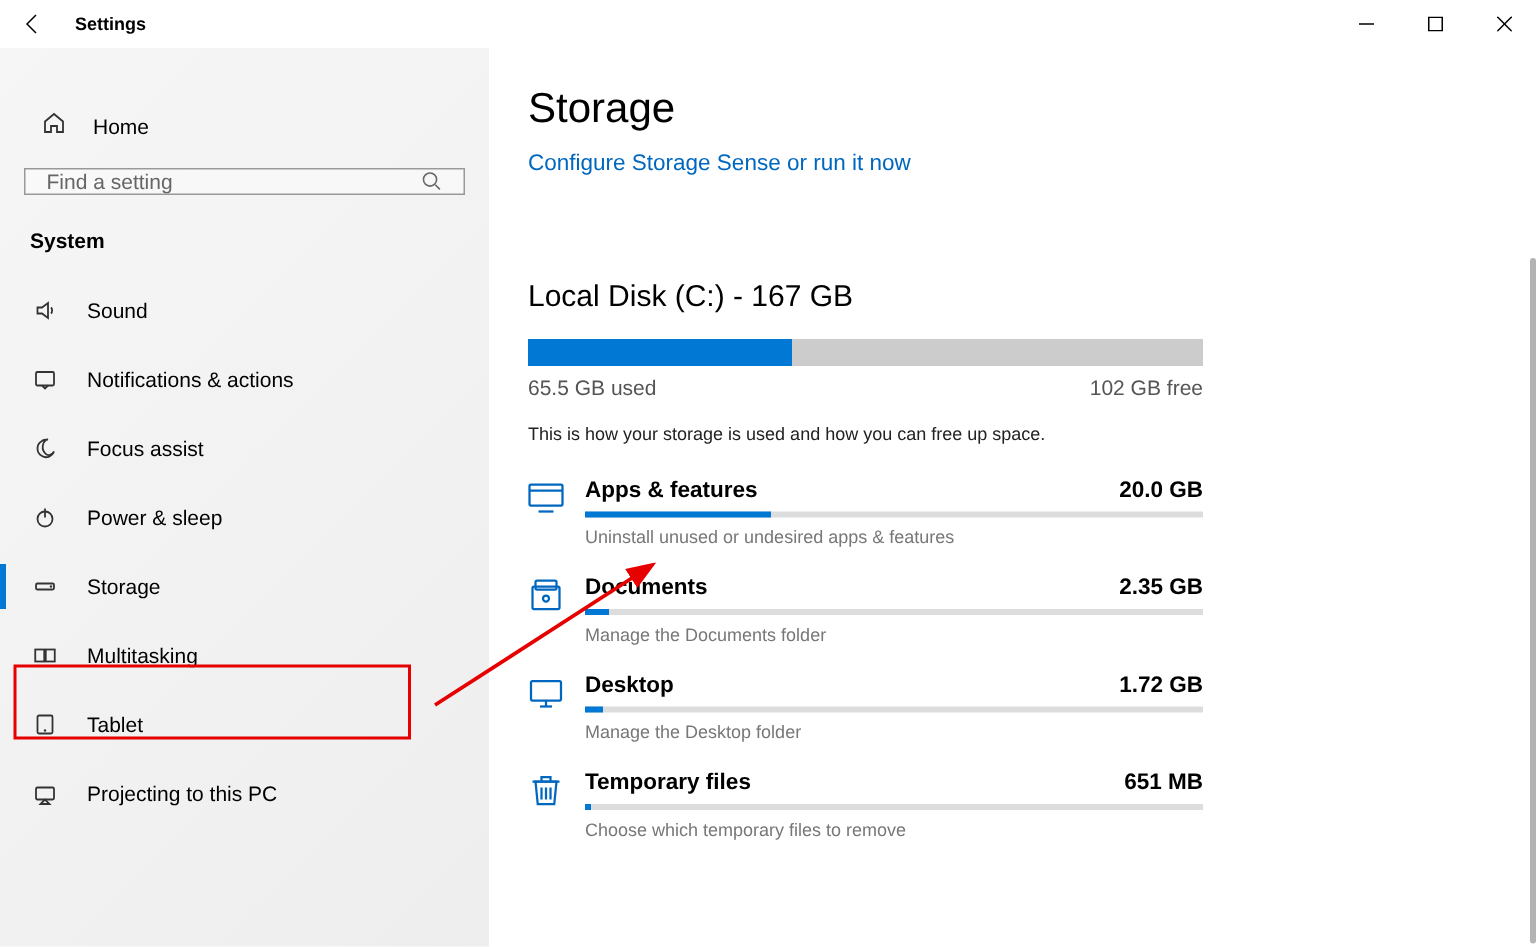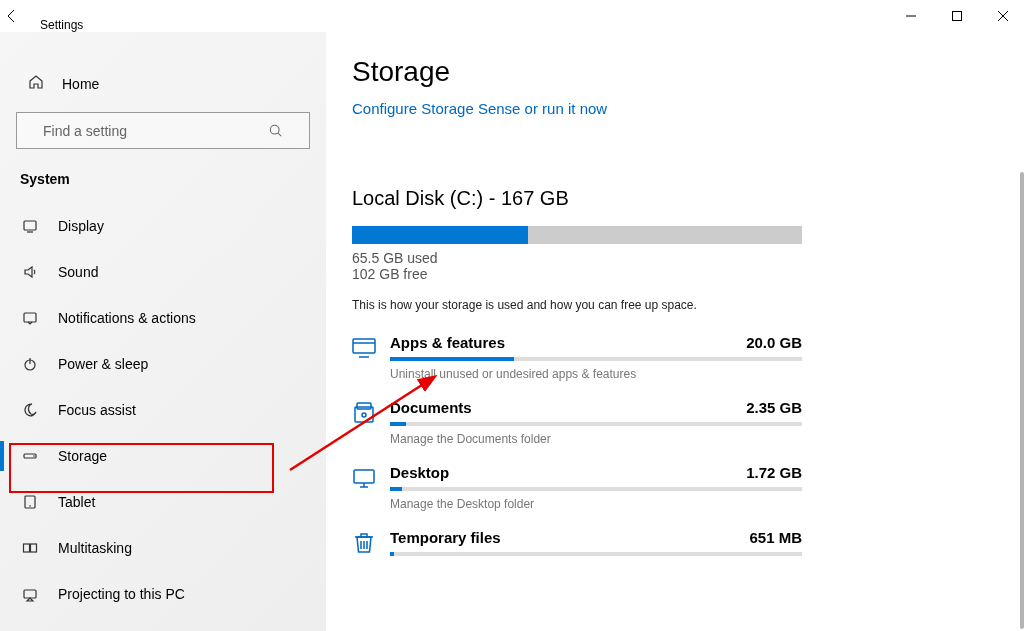--- a/index.html
+++ b/index.html
@@ -1,35 +1,35 @@
 <!DOCTYPE html>
 <html><head>
   <meta charset="utf-8">
   <style>
     * { margin: 0; padding: 0; box-sizing: border-box; font-family: "Segoe UI", Arial, sans-serif; }
     body { width: 1026px; height: 631px; background: #fff; overflow: hidden; position: relative; }
 
     
-    .titlebar { height: 32px; display: flex; align-items: flex-end; padding-left: 2px; }
+    .titlebar { height: 32px; display: flex; align-items: center; padding-left: 12px; font-weight: bold; }
     .back-arrow { width: 20px; height: 32px; display: flex; align-items: center; justify-content: center; cursor: pointer; }
     .title-text { font-size: 12px; margin-left: 18px; color: #000; }
     .win-controls { position: absolute; right: 0; top: 0; display: flex; }
     .win-btn { width: 46px; height: 32px; display: flex; align-items: center; justify-content: center; }
     .win-btn svg { stroke: #000; }
 
     
     .layout { display: flex; height: calc(631px - 32px); }
     .sidebar { width: 326px; background: linear-gradient(135deg, #f6f6f6 0%, #eeeeee 100%); padding: 12px 0 0 0; overflow: hidden; }
     .content { flex: 1; background: #fff; padding: 24px 30px 0 26px; position: relative; overflow: hidden; }
 
     
     .home-row { display: flex; align-items: center; height: 40px; padding-left: 28px; margin-top: 20px; }
     .home-row .label { font-size: 14px; margin-left: 18px; }
     .search-wrap { padding: 8px 16px 8px 16px; }
-    .search-box { height: 37px; border: 1px solid #999; background: rgba(255,255,255,0.4); display: flex; align-items: center; padding: 0 26px; }
+    .search-box { height: 18px; border: 1px solid #999; background: rgba(255,255,255,0.4); display: flex; align-items: center; padding: 0 14px; }
     .search-box span { flex: 1; font-size: 14px; color: #666; }
     .group-header { font-size: 14px; font-weight: 600; padding: 14px 20px 10px 20px; }
     .nav-list { list-style: none; margin-top: 6px; }
     .nav-item { display: flex; align-items: center; height: 46px; padding-left: 20px; position: relative; }
     .nav-item .icon { width: 20px; height: 20px; display: flex; align-items: center; justify-content: center; }
     .nav-item .label { font-size: 14px; margin-left: 18px; }
     .nav-item.active::before { content: ""; position: absolute; left: 0; top: 8px; bottom: 8px; width: 4px; background: #0078d4; }
 
     
     .annotation-box { position: absolute; border: 2px solid #e60000; left: 9px; top: 443px; width: 265px; height: 50px; pointer-events: none; z-index: 5; }
@@ -39,21 +39,21 @@
     .page-title { font-size: 28px; font-weight: 400; margin-bottom: 8px; }
     .sense-row { display: flex; align-items: center; gap: 12px; height: 28px; overflow: hidden; }
     .toggle-pill { width: 42px; height: 22px; border: 1.5px solid #333; border-radius: 11px; position: relative; }
     .toggle-knob { width: 12px; height: 12px; border-radius: 50%; background: #333; position: absolute; left: 4px; top: 50%; transform: translateY(-50%); }
     .sense-state { font-size: 15px; color: #555; margin-top: -6px; }
     .link { color: #0067c0; font-size: 15px; margin-top: 4px; display: inline-block; }
 
     .disk-title { font-size: 20px; margin-top: 69px; font-weight: 400; }
     .main-bar { height: 18px; background: #ccc; display: flex; margin-top: 16px; width: 450px; }
     .main-bar .fill { background: #0078d4; }
-    .disk-stats { display: flex; justify-content: space-between; width: 450px; font-size: 14px; color: #555; margin-top: 6px; flex-direction: column; }
+    .disk-stats { display: flex; justify-content: space-between; width: 450px; font-size: 14px; color: #555; margin-top: 6px; }
     .desc { font-size: 12px; margin-top: 16px; color: #222; }
 
     .cat-list { margin-top: 22px; width: 450px; }
     .cat { display: flex; align-items: flex-start; margin-bottom: 18px; }
     .cat-icon { width: 24px; height: 24px; margin-top: 2px; color: #0067c0; flex-shrink: 0; }
     .cat-body { flex: 1; margin-left: 14px; }
     .cat-top { display: flex; justify-content: space-between; align-items: flex-start; font-weight: bold; }
     .cat-name { font-size: 15px; }
     .cat-size { font-size: 15px; }
     .cat-bar { height: 4px; background: #ddd; margin-top: 6px; display: flex; }
@@ -110,87 +110,78 @@
             <circle cx="6.5" cy="6.5" r="5" stroke="#666" stroke-width="1.2"></circle>
             <line x1="10.5" y1="10.5" x2="14" y2="14" stroke="#666" stroke-width="1.2"></line>
           </svg>
       </div>
     </div>
     <div class="group-header">System</div>
     <ul class="nav-list" id="navList">
         <li class="nav-item">
           <span class="icon">
             <svg width="16" height="16" viewBox="0 0 16 16">
-              <rect x="2" y="3" width="12" height="9" rx="1" fill="none" stroke="#333" stroke-width="1.2"></rect>
-              <line x1="5" y1="14" x2="11" y2="14" stroke="#333" stroke-width="1.2"></line>
-            </svg>
-          </span>
-          <span class="label">Display</span>
-        </li>
-        <li class="nav-item">
-          <span class="icon">
-            <svg width="16" height="16" viewBox="0 0 16 16">
               <path d="M3 6H6L10 3V13L6 10H3Z" fill="none" stroke="#333" stroke-width="1.2"></path>
               <path d="M12 6C13 7 13 9 12 10" fill="none" stroke="#333" stroke-width="1.2"></path>
             </svg>
           </span>
           <span class="label">Sound</span>
         </li>
         <li class="nav-item">
           <span class="icon">
             <svg width="16" height="16" viewBox="0 0 16 16">
               <rect x="2" y="3" width="12" height="9" rx="1" fill="none" stroke="#333" stroke-width="1.2"></rect>
               <path d="M6 12L8 14L10 12" fill="none" stroke="#333" stroke-width="1.2"></path>
             </svg>
           </span>
           <span class="label">Notifications &amp; actions</span>
         </li>
         <li class="nav-item">
           <span class="icon">
             <svg width="16" height="16" viewBox="0 0 16 16">
+              <path d="M10 2C6 3 5 9 9 12C11 13 13 12 14 10C13 13 9 15 6 13C2 11 2 5 6 3C7 2 9 2 10 2Z" fill="none" stroke="#333" stroke-width="1.2"></path>
+            </svg>
+          </span>
+          <span class="label">Focus assist</span>
+        </li>
+        <li class="nav-item">
+          <span class="icon">
+            <svg width="16" height="16" viewBox="0 0 16 16">
               <circle cx="8" cy="9" r="5" fill="none" stroke="#333" stroke-width="1.2"></circle>
               <line x1="8" y1="2" x2="8" y2="8" stroke="#333" stroke-width="1.2"></line>
             </svg>
           </span>
           <span class="label">Power &amp; sleep</span>
         </li>
-        <li class="nav-item">
-          <span class="icon">
-            <svg width="16" height="16" viewBox="0 0 16 16">
-              <path d="M10 2C6 3 5 9 9 12C11 13 13 12 14 10C13 13 9 15 6 13C2 11 2 5 6 3C7 2 9 2 10 2Z" fill="none" stroke="#333" stroke-width="1.2"></path>
-            </svg>
-          </span>
-          <span class="label">Focus assist</span>
-        </li>
         <li class="nav-item active">
           <span class="icon">
             <svg width="16" height="16" viewBox="0 0 16 16">
               <rect x="2" y="6" width="12" height="4" rx="1" fill="none" stroke="#333" stroke-width="1.2"></rect>
               <circle cx="12" cy="8" r="0.8" fill="#333"></circle>
             </svg>
           </span>
           <span class="label">Storage</span>
         </li>
         <li class="nav-item">
           <span class="icon">
             <svg width="16" height="16" viewBox="0 0 16 16">
+              <rect x="1.5" y="4" width="6" height="8" fill="none" stroke="#333" stroke-width="1.2"></rect>
+              <rect x="8.5" y="4" width="6" height="8" fill="none" stroke="#333" stroke-width="1.2"></rect>
+            </svg>
+          </span>
+          <span class="label">Multitasking</span>
+        </li>
+        <li class="nav-item">
+          <span class="icon">
+            <svg width="16" height="16" viewBox="0 0 16 16">
               <rect x="3" y="2" width="10" height="12" rx="1" fill="none" stroke="#333" stroke-width="1.2"></rect>
               <circle cx="8" cy="12" r="0.8" fill="#333"></circle>
             </svg>
           </span>
           <span class="label">Tablet</span>
-        </li>
-        <li class="nav-item">
-          <span class="icon">
-            <svg width="16" height="16" viewBox="0 0 16 16">
-              <rect x="1.5" y="4" width="6" height="8" fill="none" stroke="#333" stroke-width="1.2"></rect>
-              <rect x="8.5" y="4" width="6" height="8" fill="none" stroke="#333" stroke-width="1.2"></rect>
-            </svg>
-          </span>
-          <span class="label">Multitasking</span>
         </li>
         <li class="nav-item">
           <span class="icon">
             <svg width="16" height="16" viewBox="0 0 16 16">
               <rect x="2" y="4" width="12" height="8" rx="1" fill="none" stroke="#333" stroke-width="1.2"></rect>
               <path d="M8 12L5 15H11Z" fill="none" stroke="#333" stroke-width="1.2"></path>
             </svg>
           </span>
           <span class="label">Projecting to this PC</span>
         </li>
@@ -274,20 +265,21 @@
               <path d="M9 6V3H15V6" fill="none" stroke="#0067c0" stroke-width="1.5"></path>
             </svg></div>
           <div class="cat-body">
             <div class="cat-top">
               <span class="cat-name">Temporary files</span>
               <span class="cat-size">651 MB</span>
             </div>
             <div class="cat-bar">
               <div class="fill" style="width:1%"></div>
             </div>
+            <div class="cat-hint">Choose which temporary files to remove</div>
           </div>
         </div>
       </div>
 
     <div class="scrollbar"></div>
   </div>
 </div>
 
 <div class="annotation-box"></div>
 <svg class="annotation-arrow" width="160" height="110">

